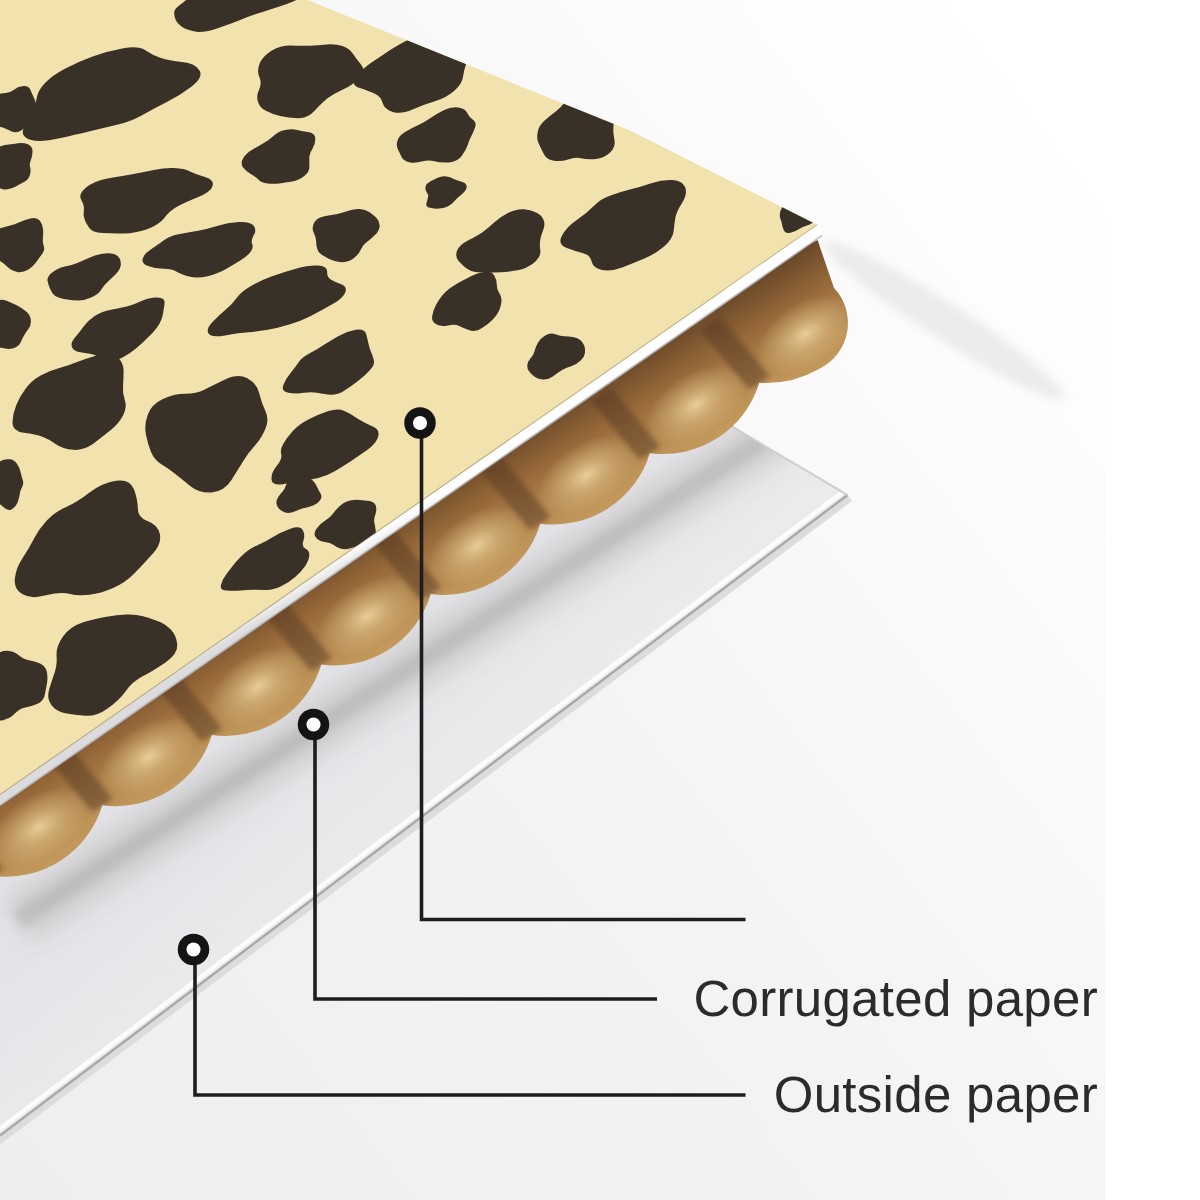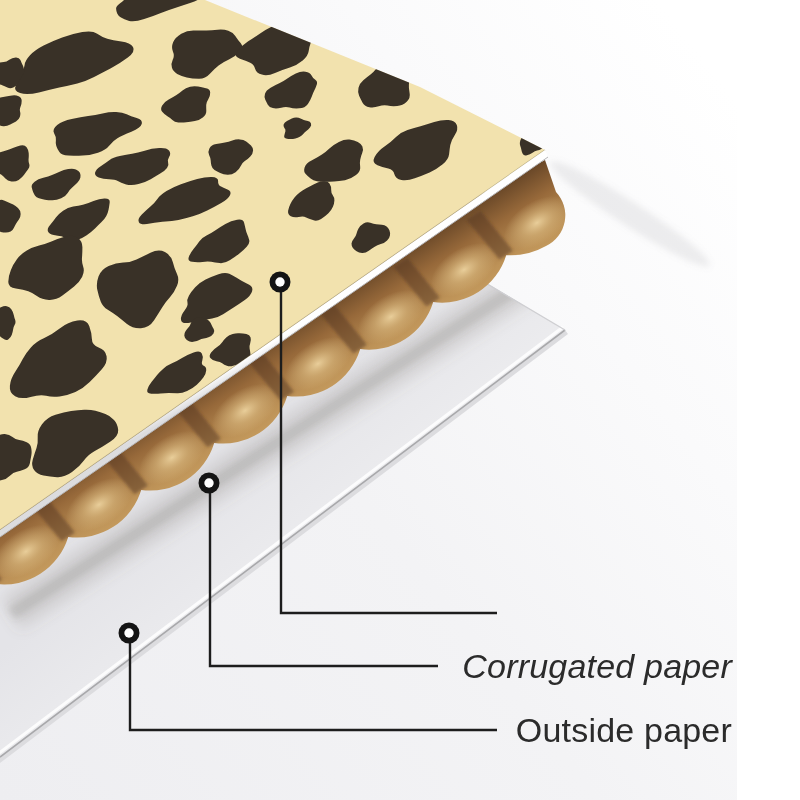--- a/index.html
+++ b/index.html
@@ -158,15 +158,15 @@
     <g id="callout-dots">
         <circle cx="280" cy="282" r="10.5" fill="#141414"></circle>
         <circle cx="280" cy="282" r="4.7" fill="#ffffff"></circle>
         <circle cx="209" cy="483" r="10.5" fill="#141414"></circle>
         <circle cx="209" cy="483" r="4.7" fill="#ffffff"></circle>
         <circle cx="129" cy="633" r="10.5" fill="#141414"></circle>
         <circle cx="129" cy="633" r="4.7" fill="#ffffff"></circle>
       </g>
   </svg>
 
-  <div class="callout-label" id="label-1" style="top: 649px; font-style: italic;">Corrugated paper</div>
+  <div class="callout-label" id="label-1" style="top: 649px;">Corrugated paper</div>
   <div class="callout-label" id="label-2" style="top: 713px;">Outside paper</div>
 </div>
 
 </body></html>

